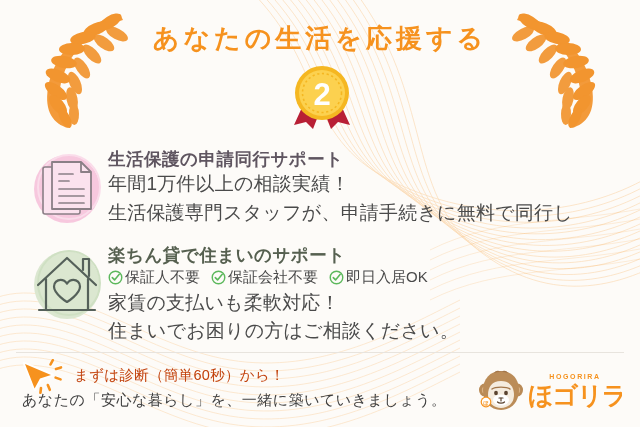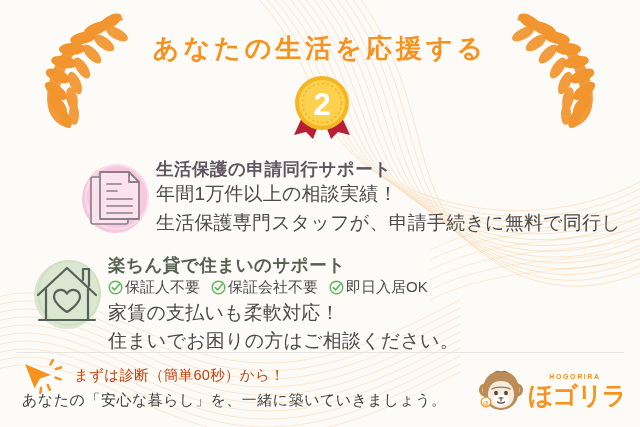--- a/index.html
+++ b/index.html
@@ -28,21 +28,21 @@
     width:116px; height:122px;
     z-index:2;
   }
   .laurel-left  { left:24px; }
   .laurel-right { right:24px; }
 
   
   .header {
     position:relative;
     z-index:3;
-    padding-top:34px;
+    padding-top:24px;
     text-align:center;
   }
   .title-line1 {
     font-size:26px;
     font-weight:bold;
     color:#f6921e;
     letter-spacing:4px;
     line-height:1.1;
     white-space:nowrap;
   }
@@ -68,21 +68,21 @@
     white-space:nowrap;
   }
 
   
   .support {
     position:relative;
     z-index:3;
     display:flex;
     align-items:flex-start;
   }
-  .support-1 { margin-top:16px; padding-left:26px;margin-left:48px; }
+  .support-1 { margin-top:16px; padding-left:26px; }
   .support-2 { margin-top:10px; padding-left:26px; }
 
   .icon-circle {
     position:relative;
     flex:0 0 auto;
     width:82px; height:86px;
   }
   .support-body { padding-top:4px; }
 
   .sup-head {

